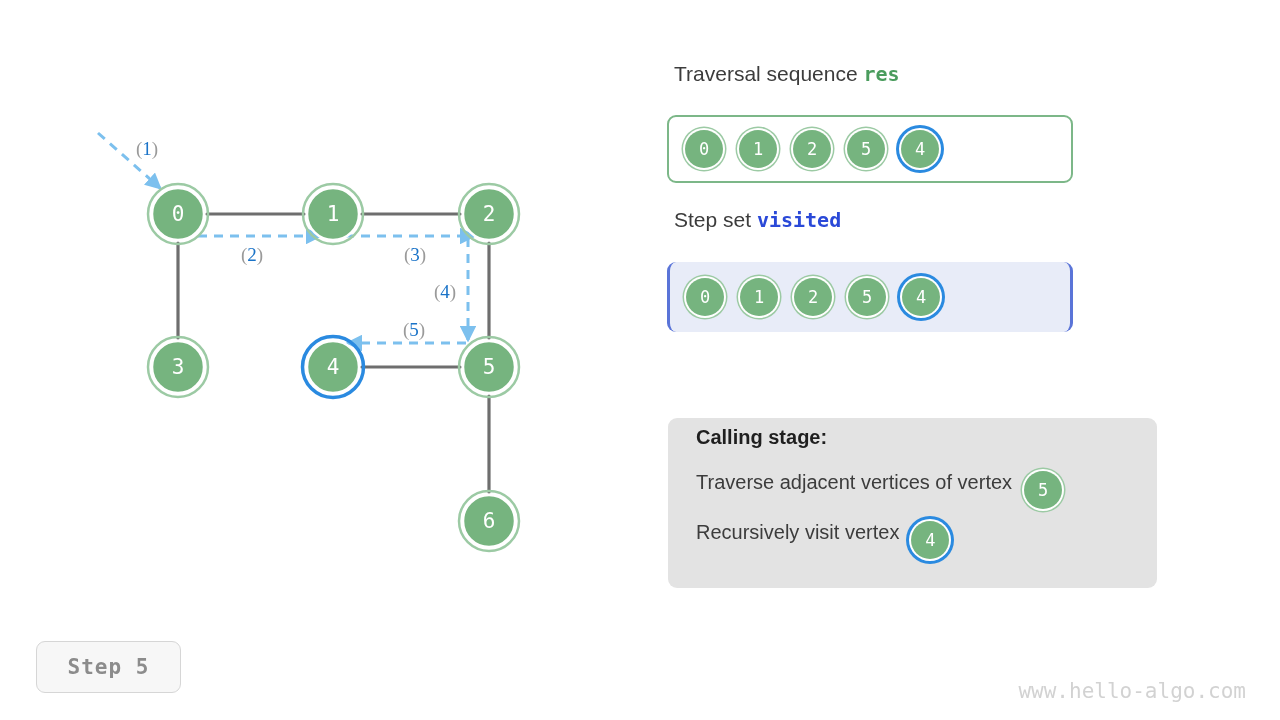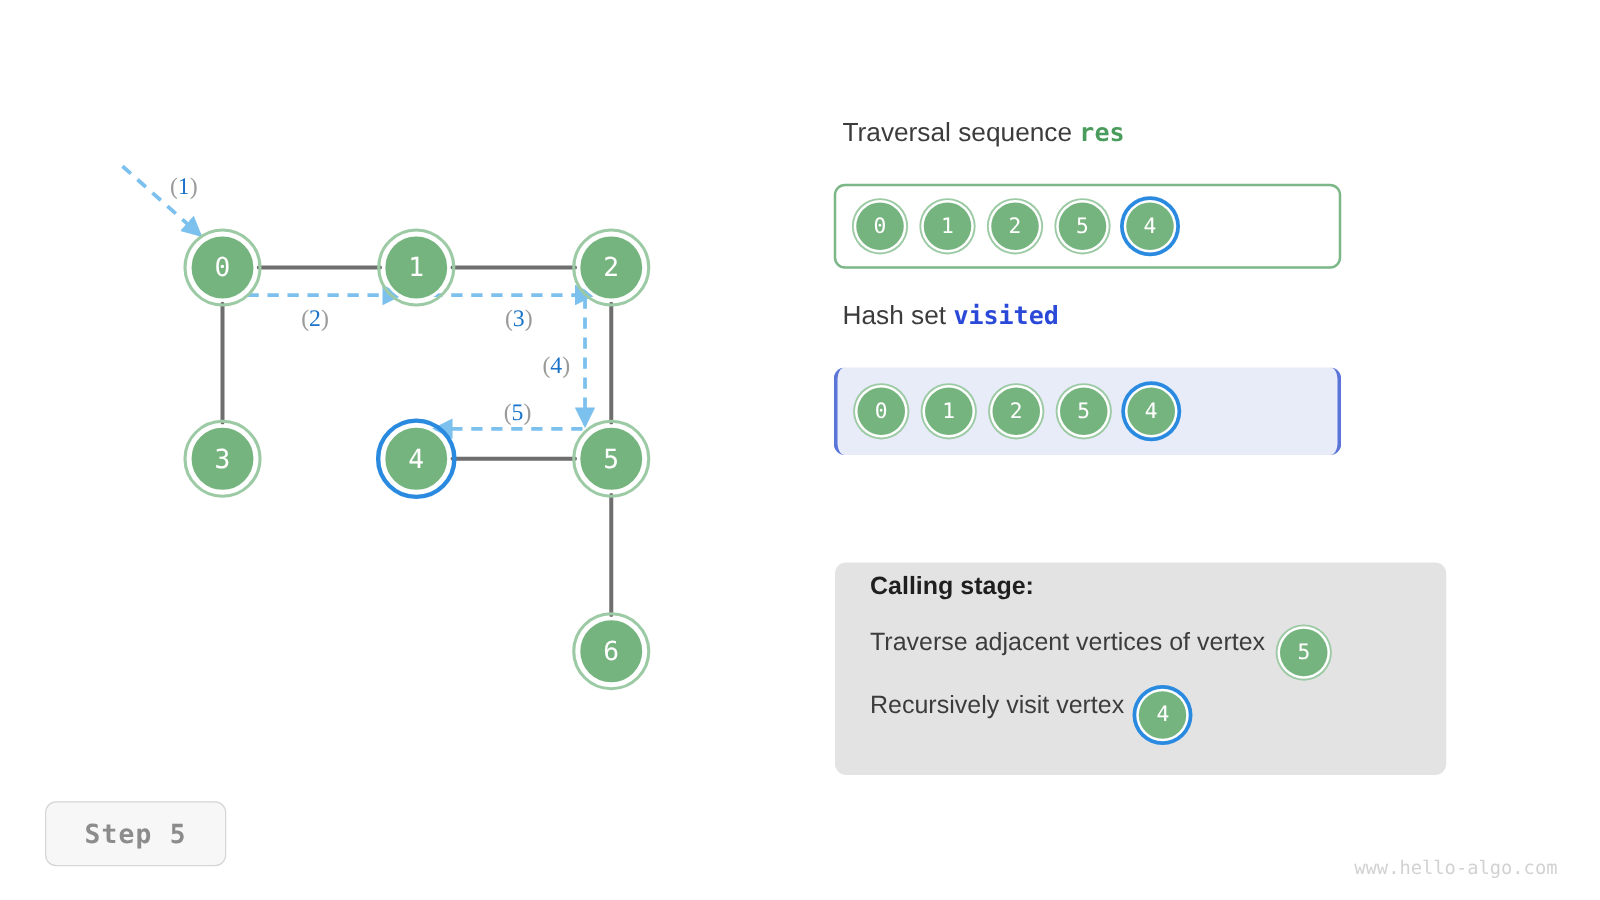--- a/index.html
+++ b/index.html
@@ -33,21 +33,21 @@
   .step-label-num { fill: #1a73c8; }
   .step-label {
     font-family: "Liberation Serif", serif;
     font-size: 19px;
   }
 
   
   #right-panel {
     position: absolute;
     left: 640px; top: 0;
-    width: 640px; height: 542px; margin-top: 32px;
+    width: 640px; height: 542px;
   }
 
   .section-title {
     position: absolute;
     font-size: 21px;
     color: #3c3c3c;
     white-space: nowrap;
   }
   .section-title .mono {
     font-family: "DejaVu Sans Mono", "Liberation Mono", monospace;
@@ -143,21 +143,21 @@
     letter-spacing: 1px;
     box-sizing: border-box;
     text-align: right;
   }
 
   
   #watermark {
     position: absolute;
     right: 34px; bottom: 17px;
     font-family: "DejaVu Sans Mono", "Liberation Mono", monospace;
-    font-size: 15px;
+    font-size: 21px;
     color: #d2d2d2;
   }
 </style>
 </head>
 <body>
 
 <div id="graph-panel">
   <svg id="graph-svg" width="640" height="720">
     <defs>
       <marker id="arrowblue" viewBox="0 0 10 10" refX="8.5" refY="5" markerWidth="5.5" markerHeight="5.5" orient="auto-start-reverse">
@@ -237,21 +237,21 @@
 
   <div id="res-box" class="item-box">
       <div class="chip">0</div>
       <div class="chip">1</div>
       <div class="chip">2</div>
       <div class="chip">5</div>
       <div class="chip highlight">4</div>
     </div>
 
   <div class="section-title" style="left:34px; top:208px;">
-    <span>Hash set </span><span class="mono mono-blue">visited</span>
+    <span>Step set </span><span class="mono mono-blue">visited</span>
   </div>
 
   <div id="visited-box" class="item-box">
       <div class="chip">0</div>
       <div class="chip">1</div>
       <div class="chip">2</div>
       <div class="chip">5</div>
       <div class="chip highlight">4</div>
     </div>
 

